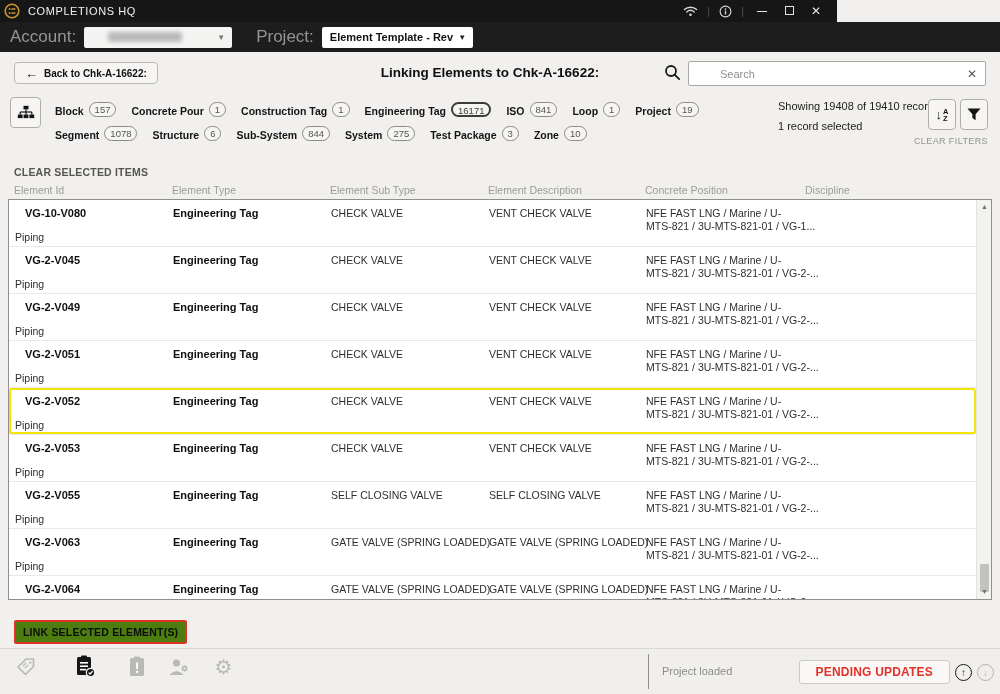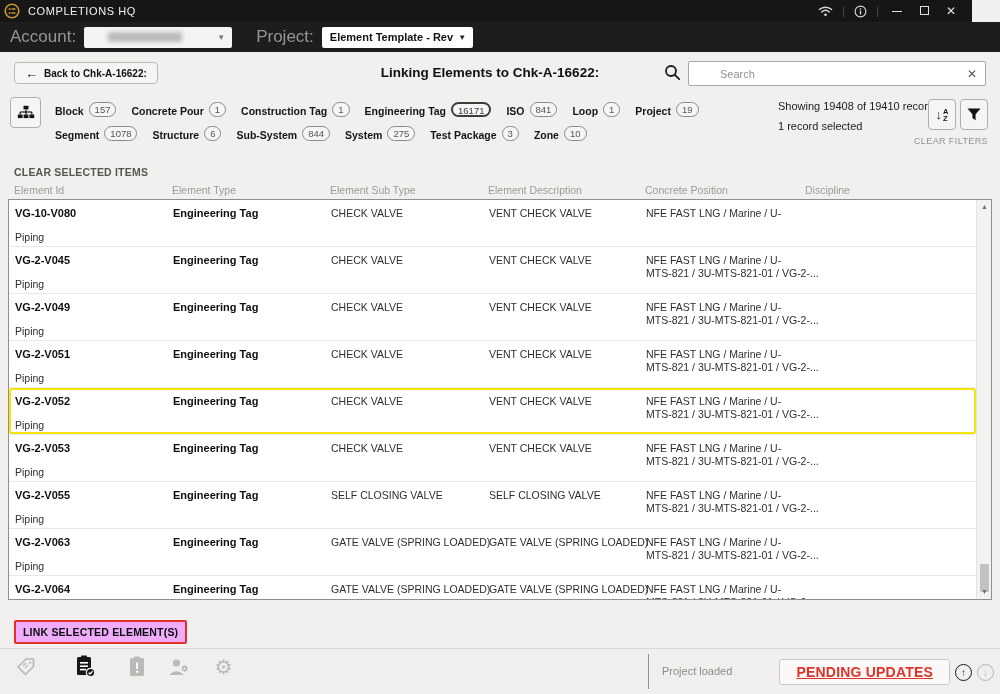--- a/index.html
+++ b/index.html
@@ -1,21 +1,21 @@
 <!DOCTYPE html>
 <html><head>
 <meta charset="utf-8">
 <style>
   * { margin:0; padding:0; box-sizing:border-box; }
   html,body { width:1000px; height:694px; overflow:hidden; }
   body { font-family:"Liberation Sans", sans-serif; background:#f1f0ee; }
   #app { position:relative; width:1000px; height:694px; }
 
   
-  .titlebar { position:absolute; left:0; top:0; width:972px; height:22px; background:#161616;
+  .titlebar { position:absolute; left:0; top:0; width:837px; height:22px; background:#161616;
               display:flex; align-items:center; color:#e9e9e9; }
   .logo { width:16px; height:16px; margin-left:4px; }
   .app-name { font-size:11px; letter-spacing:.6px; margin-left:8px; color:#f2f2f2; }
   .tb-right { margin-left:auto; display:flex; align-items:center; gap:9px; padding-right:12px; }
   .tb-sep { color:#4d4d4d; font-size:11px; }
   .win-btn { color:#e3e3e3; font-size:12px; width:18px; text-align:center; cursor:default; }
   .win-max-box { display:inline-block; width:9px; height:9px; border:1px solid #e3e3e3; }
   .win-min-bar { display:inline-block; width:10px; border-top:1px solid #e3e3e3; vertical-align:middle; }
 
   
@@ -75,54 +75,54 @@
   .thead { position:absolute; left:0; top:184px; width:1000px; font-size:10.5px; color:#9b9b97; }
   .th { position:absolute; top:0; white-space:nowrap; }
   .h1{left:14px} .h2{left:172px} .h3{left:330px} .h4{left:488px} .h5{left:645px} .h6{left:805px}
 
   .table { position:absolute; left:8px; top:199px; width:984px; height:401px; background:#fff;
            border:1px solid #8f8f8b; }
   .rows { position:absolute; left:0; top:0; right:15px; bottom:0; overflow:hidden; }
   .row { position:relative; height:47px; border-bottom:1px solid #e9e9e7; background:#fff; }
   .row.selected { box-shadow:inset 0 0 0 2px #f3e40a; border-radius:3px; }
   .c { position:absolute; font-size:10.5px; color:#2e2e2c; white-space:nowrap; }
-  .c1 { left:6px;  top:7px; font-size:11px; font-weight:bold; color:#0f0f0f; }
+  .c1 { left:16px;  top:7px; font-size:11px; font-weight:bold; color:#0f0f0f; }
   .c2 { left:164px; top:7px; font-size:11px; font-weight:bold; color:#0f0f0f; }
   .c3 { left:322px; top:7px; }
   .c4 { left:480px; top:7px; }
   .c5 { left:637px; top:7px; width:250px; line-height:13px; white-space:normal; }
   .c5 .hl { display:block; }
   .c6 { left:6px; bottom:3px; }
 
   
   .vscroll { position:absolute; right:0; top:0; bottom:0; width:15px; background:#f2f2f0; border-left:1px solid #e3e3e1; }
   .scroll-arrow { position:absolute; left:0; width:15px; height:14px; font-size:7px; color:#6e6e6a;
                   text-align:center; line-height:14px; cursor:pointer; }
   .sa-up { top:0; } .sa-down { bottom:0; }
   .scroll-thumb { position:absolute; left:2.5px; top:364px; width:9px; height:28px; background:#c2c2c0; border-radius:1px; cursor:pointer; }
 
   
-  .link-btn { position:absolute; left:14px; top:620px; background:#f0abfc; border:2px solid #e1322a;
+  .link-btn { position:absolute; left:14px; top:620px; background:#4d7c0f; border:2px solid #e1322a;
               border-radius:2px; padding:4px 7px; font-size:10.5px; font-weight:bold; color:#0c0c0c;
               font-family:"Liberation Sans", sans-serif; cursor:pointer; letter-spacing:.2px; }
 
   
   .statusbar { position:absolute; left:0; top:648px; width:1000px; height:46px; background:#f0efed;
                border-top:1px solid #d7d7d4; }
   .nav { position:absolute; left:4px; top:3px; display:flex; gap:11px; }
   .nav-item { display:flex; flex-direction:column; align-items:center; justify-content:flex-end; cursor:pointer; }
   .nav-icon { height:26px; display:flex; align-items:flex-end; justify-content:center; }
   .nav-label { font-size:10.5px; color:#b2b2ae; margin-top:20px; white-space:nowrap; }
   .nav-item.active .nav-label { color:#111; font-weight:bold; }
   .gear-glyph { font-size:20px; color:#b9b9b5; line-height:22px; }
   .sb-divider { position:absolute; left:648px; top:5px; bottom:5px; width:1px; background:#90908c; }
   .status-text { position:absolute; left:662px; top:16px; font-size:11px; color:#8c8c88; }
   .sb-right { position:absolute; right:6px; top:0; height:46px; display:flex; align-items:center; gap:5px; }
   .pending { border:1px solid #c9c9c6; border-radius:3px; background:#faf9f8; padding:4px 16px;
-             font-size:14px; font-weight:bold; color:#e03228; letter-spacing:.2px; cursor:pointer;text-decoration:underline; }
+             font-size:12px; font-weight:bold; color:#e03228; letter-spacing:.2px; cursor:pointer; }
   .circ { width:17px; height:17px; border-radius:50%; display:flex; align-items:center; justify-content:center;
           font-size:10px; font-weight:bold; cursor:pointer; }
   .circ-up { border:1.5px solid #1a1a1a; color:#1a1a1a; }
   .circ-down { border:1.5px solid #b3b3b0; color:#b3b3b0; }
 </style>
 </head>
 <body>
 
 <div id="app">
 
@@ -296,20 +296,21 @@
   <div class="table">
     <div class="rows">
 
         <div class="row">
           <span class="c c1">VG-10-V080</span>
           <span class="c c2">Engineering Tag</span>
           <span class="c c3">CHECK VALVE</span>
           <span class="c c4">VENT CHECK VALVE</span>
           <span class="c c5">
             <span class="hl">NFE FAST LNG / Marine / U-</span>
+            <span class="hl">MTS-821 / 3U-MTS-821-01 / VG-1...</span>
           </span>
           <span class="c c6">Piping</span>
         </div>
 
         <div class="row">
           <span class="c c1">VG-2-V045</span>
           <span class="c c2">Engineering Tag</span>
           <span class="c c3">CHECK VALVE</span>
           <span class="c c4">VENT CHECK VALVE</span>
           <span class="c c5">

